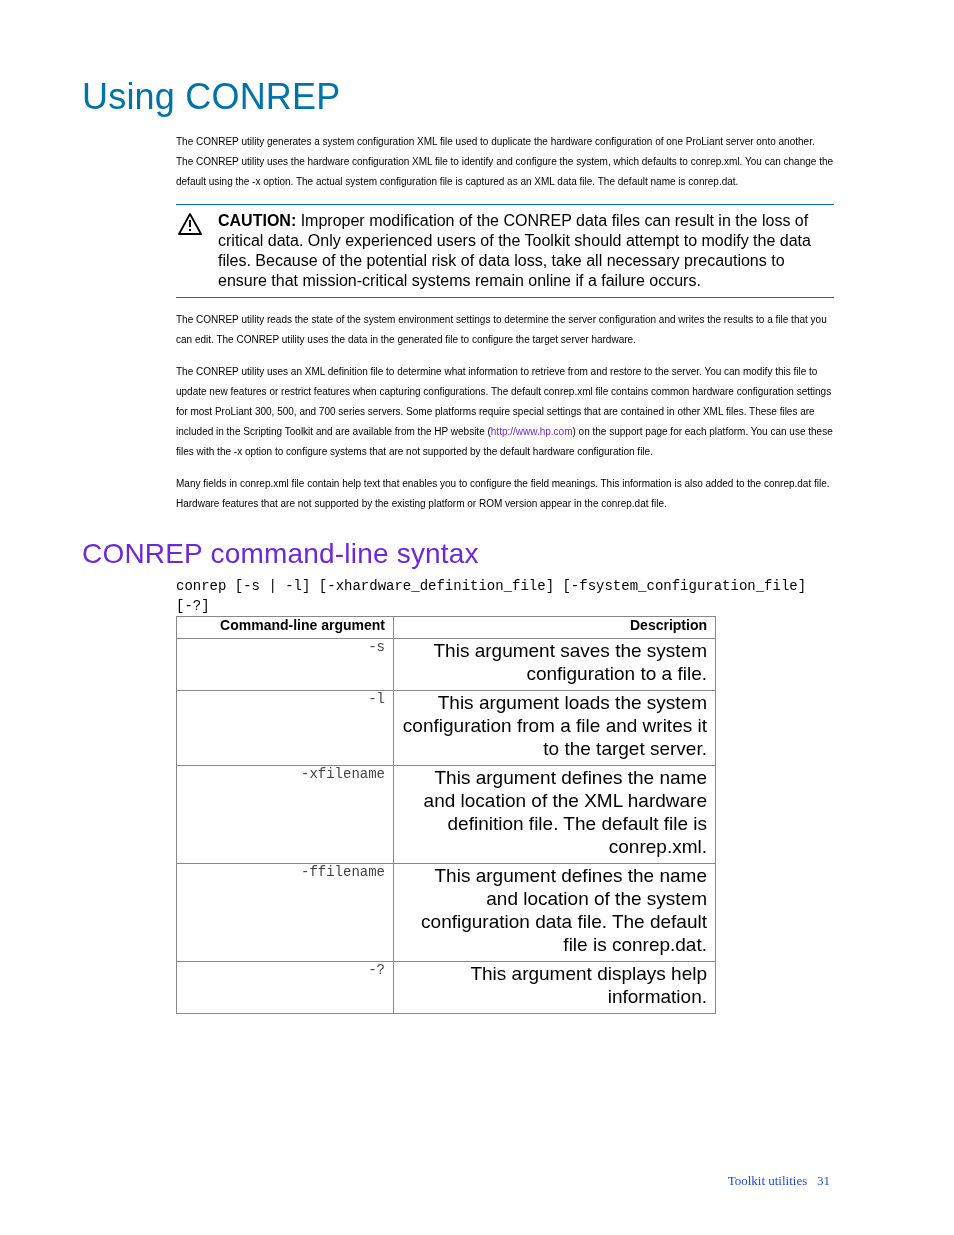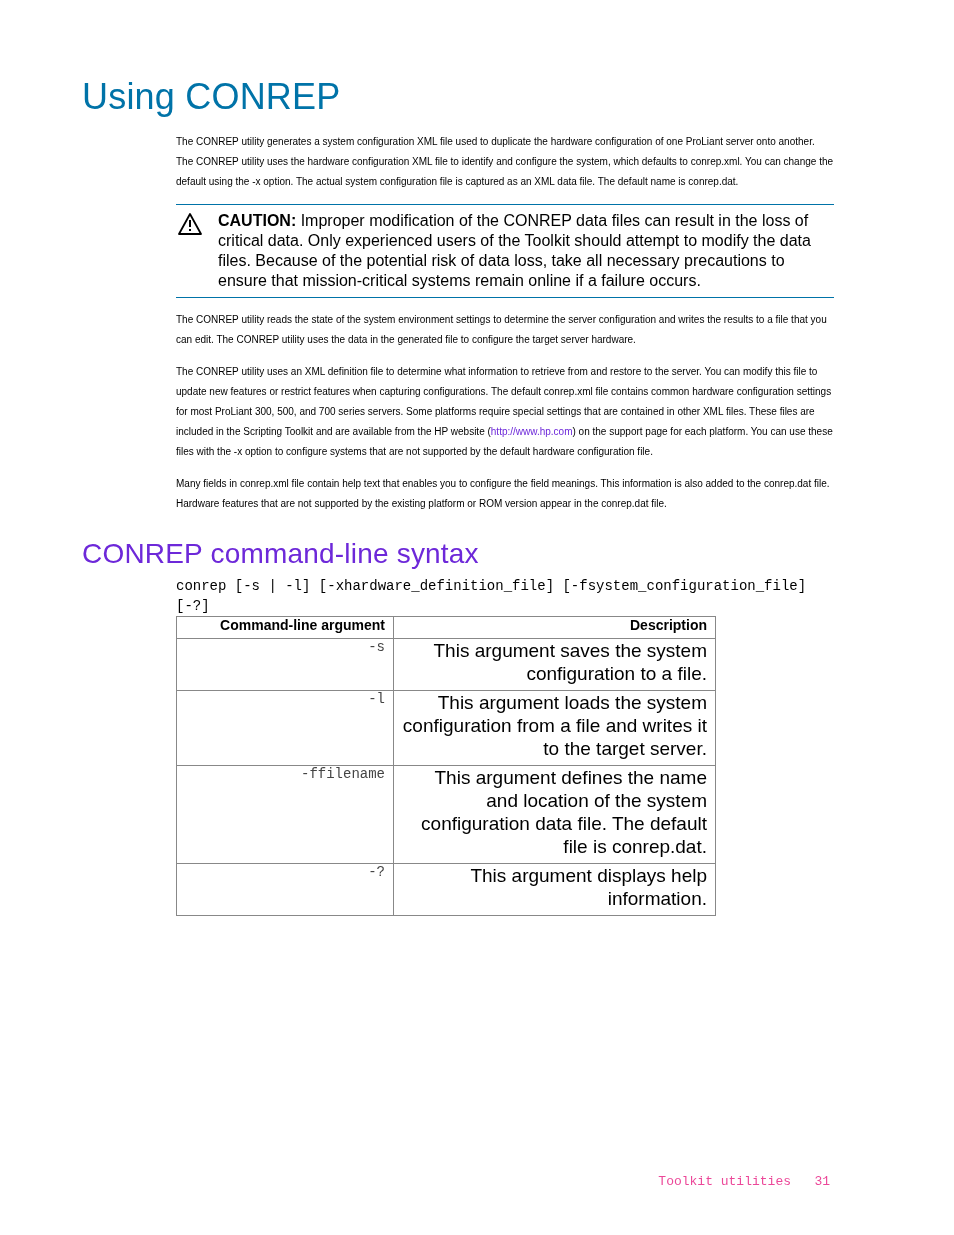--- a/index.html
+++ b/index.html
@@ -110,24 +110,24 @@
   table.args td.desc {
     font-family: "Futura", "Century Gothic", "Trebuchet MS", Arial, sans-serif;
     font-weight: 400;
     font-size: 19px;
     line-height: 23px;
   }
   .footer {
     position: absolute;
     bottom: 46px;
     right: 84px;
-    font-family: Liberation Mono, monospace;
+    font-family: Liberation Serif, serif;
     font-weight: 300;
     font-size: 13px;
-    color: #ec4899;
+    color: #1d4ed8;
   }
 </style>
 </head>
 <body>
 
 <div class="page">
 
   <h1 class="title">Using CONREP</h1>
 
   <div class="body-indent">
@@ -174,20 +174,24 @@
     <tbody>
       <tr>
         <td class="argname">-s</td>
         <td class="desc">This argument saves the system configuration to a file.</td>
       </tr>
       <tr>
         <td class="argname">-l</td>
         <td class="desc">This argument loads the system configuration from a file and writes it to the target server.</td>
       </tr>
       <tr>
+        <td class="argname">-xfilename</td>
+        <td class="desc">This argument defines the name and location of the XML hardware definition file. The default file is conrep.xml.</td>
+      </tr>
+      <tr>
         <td class="argname">-ffilename</td>
         <td class="desc">This argument defines the name and location of the system configuration data file. The default file is conrep.dat.</td>
       </tr>
       <tr>
         <td class="argname">-?</td>
         <td class="desc">This argument displays help information.</td>
       </tr>
     </tbody>
   </table>
 

